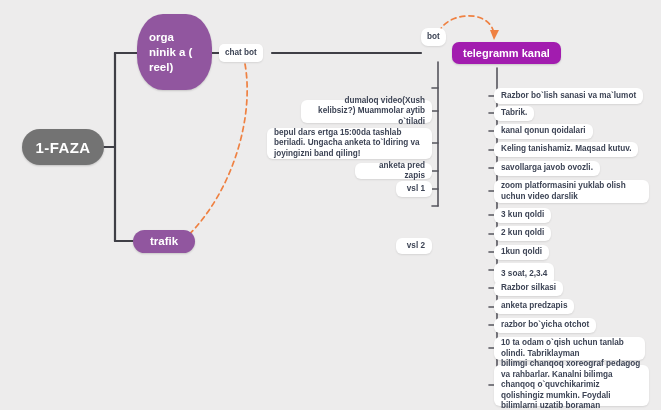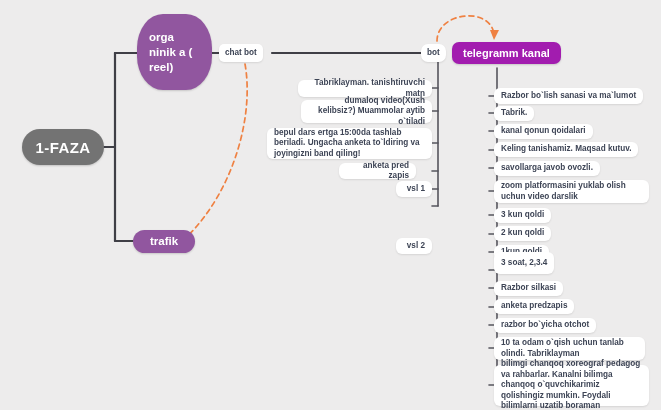--- a/index.html
+++ b/index.html
@@ -162,31 +162,30 @@
   </svg>
 
   <div class="node root-pill" style="left:22px; top:129px; width:82px; height:36px;">1-FAZA</div>
 
   <div class="node topic topic-big" style="left:137px; top:14px; width:75px; height:76px;">orga ninik a ( reel)</div>
 
   <div class="node topic topic-pill" style="left:133px; top:230px; width:62px; height:23px;">trafik</div>
 
   <div class="node leaf small" style="left:219px; top:44px; height:18px;">chat bot</div>
 
-  <div class="node leaf small" style="left:421px; top:44px; height:18px;border-radius:7px;">bot</div>
+  <div class="node leaf small" style="left:421px; top:28px; height:18px;border-radius:7px;">bot</div>
 
   <div class="node topic-orchid" style="left:452px; top:42px; height:22px;">telegramm kanal</div>
 
-  <div class="node leaf right-align" style="left:298px; top:80px; width:134px; height:17px;">Tabriklayman. tanishtiruvchi matn</div>
 
   <div class="node leaf right-align" style="left:301px; top:100px; width:131px; height:23px;padding-left:12px;">dumaloq video(Xush kelibsiz?) Muammolar aytib o`tiladi</div>
 
   <div class="node leaf" style="left:267px; top:128px; width:165px; height:31px;">bepul dars  ertga 15:00da tashlab beriladi. Ungacha anketa to`ldiring va joyingizni band qiling!</div>
 
-  <div class="node leaf right-align" style="left:339px; top:163px; width:77px; height:16px;">anketa pred zapis</div>
+  <div class="node leaf right-align" style="left:355px; top:163px; width:77px; height:16px;">anketa pred zapis</div>
 
   <div class="node leaf right-align" style="left:396px; top:181px; width:36px; height:16px;">vsl 1</div>
 
   <div class="node leaf right-align" style="left:396px; top:198px; width:36px; height:16px;margin-top:40px;">vsl 2</div>
 
   <div class="node leaf" style="left:494px; top:88px; height:16px;">Razbor bo`lish sanasi va ma`lumot</div>
 
   <div class="node leaf" style="left:494px; top:106px; height:15px;">Tabrik.</div>
 
   <div class="node leaf" style="left:494px; top:124px; height:15px;">kanal qonun qoidalari</div>
@@ -196,21 +195,21 @@
   <div class="node leaf" style="left:494px; top:161px; height:15px;">savollarga javob ovozli.</div>
 
   <div class="node leaf" style="left:494px; top:180px; width:155px; height:23px;">zoom platformasini yuklab olish uchun video darslik</div>
 
   <div class="node leaf" style="left:494px; top:208px; height:15px;">3 kun qoldi</div>
 
   <div class="node leaf" style="left:494px; top:226px; height:15px;">2 kun qoldi</div>
 
   <div class="node leaf" style="left:494px; top:245px; height:15px;">1kun qoldi</div>
 
-  <div class="node leaf" style="left:494px; top:252px; height:22px;">3 soat, 2,3.4</div>
+  <div class="node leaf" style="left:494px; top:263px; height:22px;">3 soat, 2,3.4</div>
 
   <div class="node leaf" style="left:494px; top:281px; height:15px;">Razbor silkasi</div>
 
   <div class="node leaf" style="left:494px; top:299px; height:15px;">anketa predzapis</div>
 
   <div class="node leaf" style="left:494px; top:318px; height:15px;">razbor bo`yicha otchot</div>
 
   <div class="node leaf" style="left:494px; top:337px; width:151px; height:23px;">10 ta odam o`qish uchun tanlab olindi. Tabriklayman</div>
 
   <div class="node leaf" style="left:494px; top:365px; width:155px; height:41px;">bilimgi chanqoq xoreograf pedagog va rahbarlar. Kanalni bilimga chanqoq o`quvchikarimiz qolishingiz mumkin. Foydali bilimlarni uzatib boraman</div>

